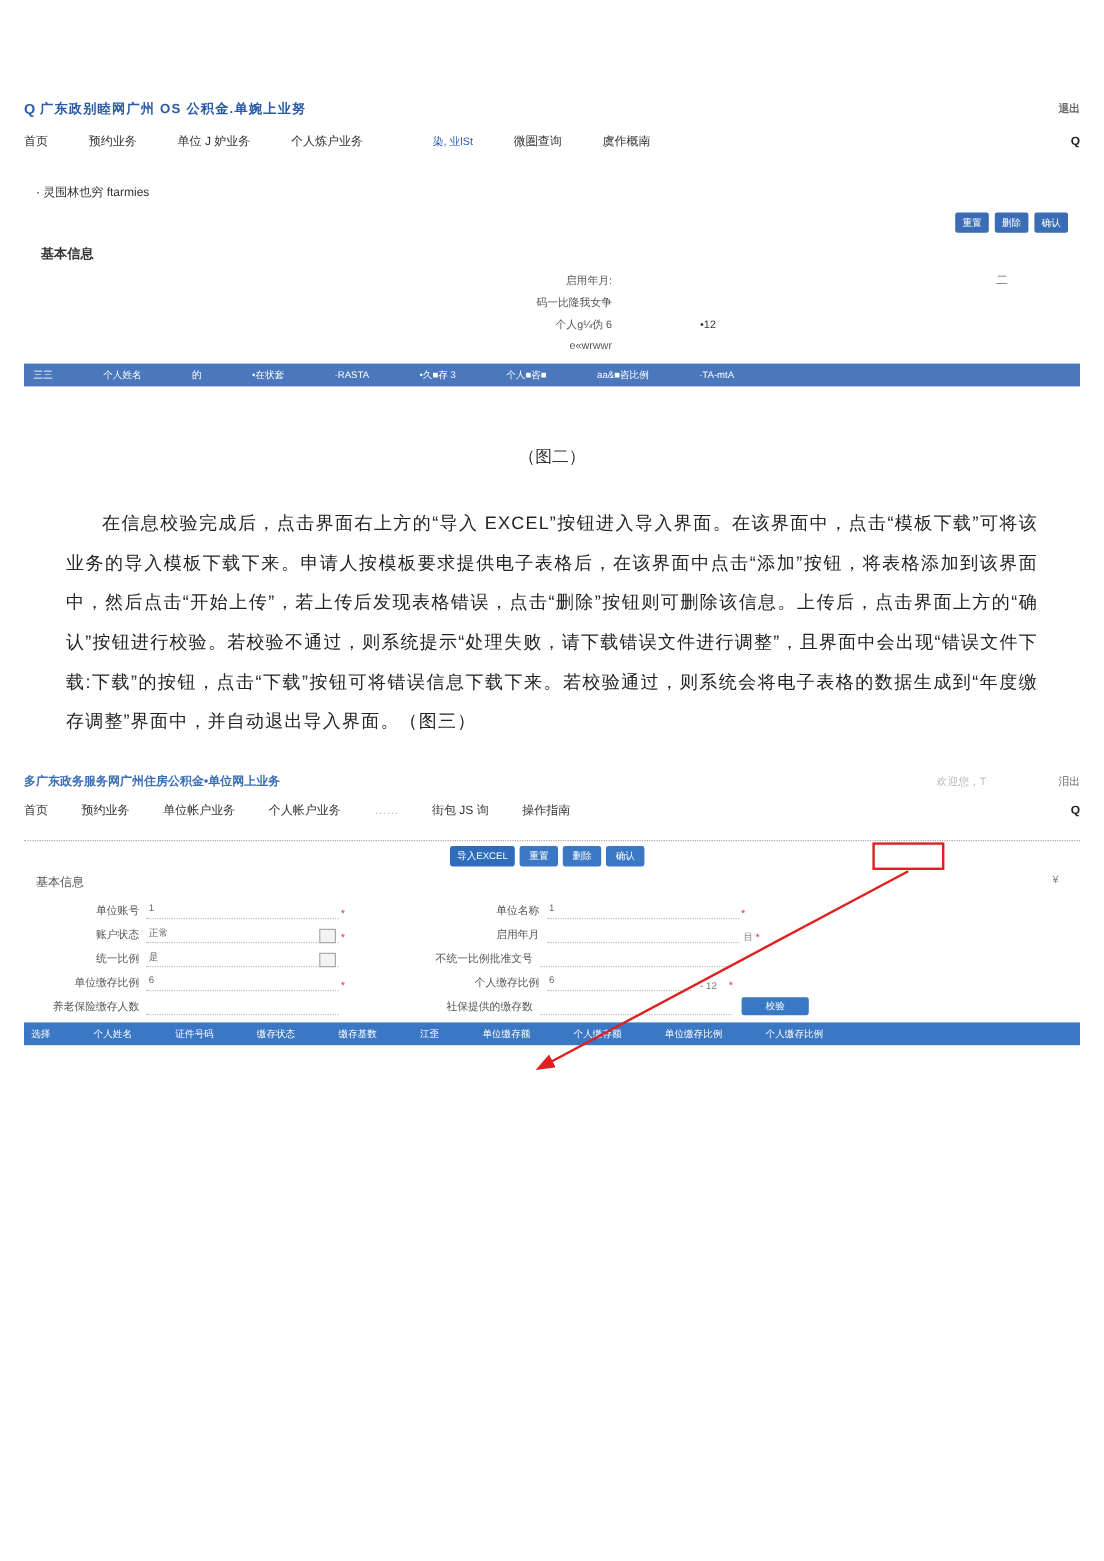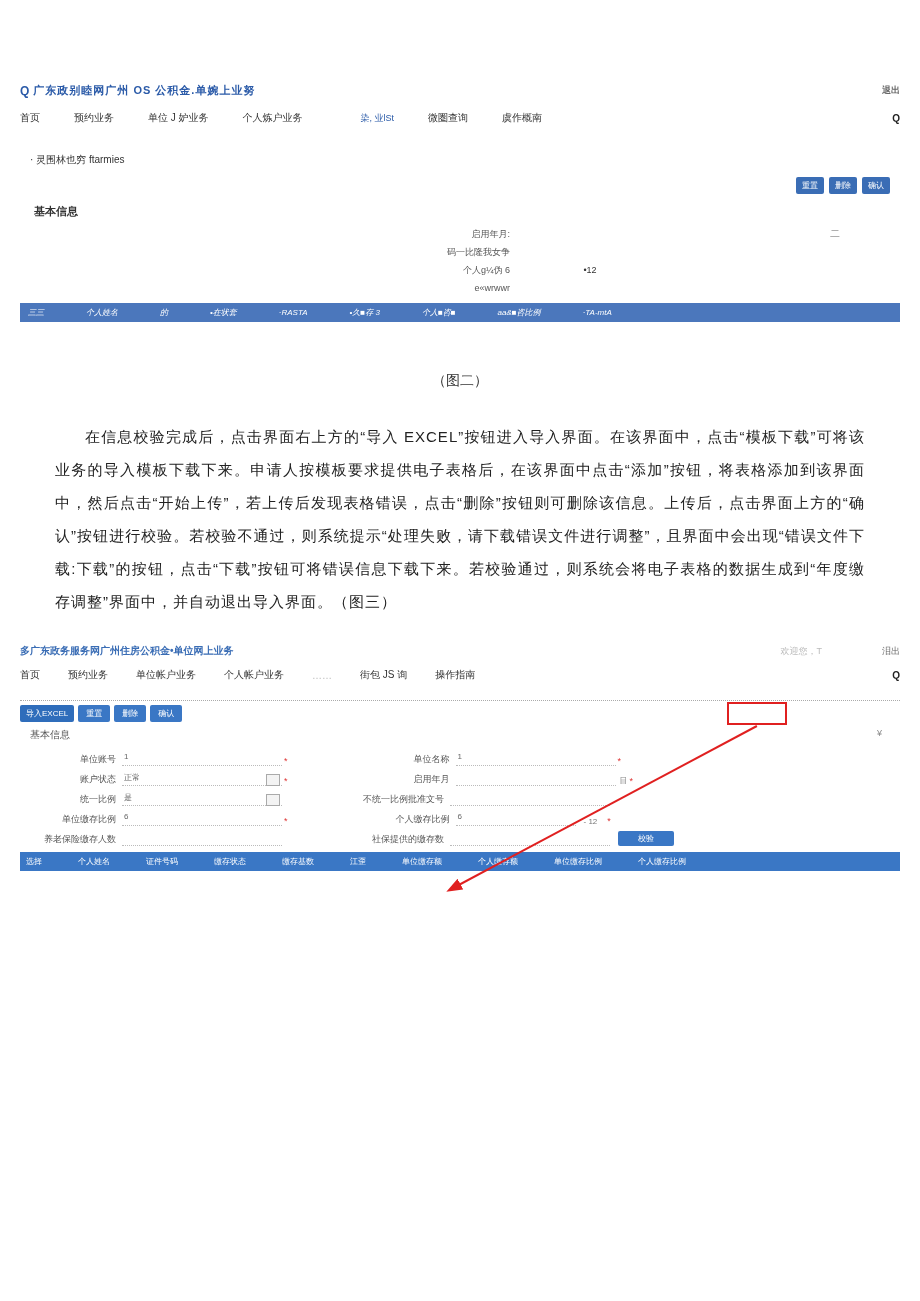--- a/index.html
+++ b/index.html
@@ -17,40 +17,40 @@
   .nav1 .searchQ { margin-left: auto; font-weight: bold; color: #222; }
   .bullet { font-size: 10px; color: #333; margin: 18px 0 10px 10px; }
   .btnrow { display: flex; gap: 5px; justify-content: flex-end; margin: 8px 10px 6px 0; }
   .btn-sm { background: #3a6db5; color: #fff; font-size: 8px; padding: 3px 6px; border-radius: 2px; }
   .section-h { font-size: 11px; font-weight: bold; margin: 10px 0 6px 14px; }
   .info-rows { font-size: 9px; color: #333; }
   .info-row { display: flex; align-items: center; height: 18px; }
   .info-row .lbl { width: 500px; text-align: right; padding-right: 10px; color: #555; }
   .info-row .val { width: 140px; color: #333; text-align: center; }
   .info-row .rt { margin-left: auto; margin-right: 60px; font-size: 10px; color: #666; }
-  .bluebar { background: #4b77bc; color: #fff; font-size: 8px; padding: 4px 8px; display: flex; gap: 42px; align-items: center; margin-top: 6px; font-style: italic; }
+  .bluebar { background: #4b77bc; color: #fff; font-size: 8px; padding: 4px 8px; display: flex; gap: 42px; align-items: center; margin-top: 6px; }
   .bluebar span { white-space: nowrap; }
 
   .caption { text-align: center; font-size: 14px; margin: 50px 0 30px 0; }
 
   
   .body-text { font-size: 15px; line-height: 2.2; text-align: justify; padding: 0 35px; letter-spacing: 1px; color: #222; }
   .body-text p { text-indent: 2em; }
 
   
   .fig3 { margin-top: 26px; position: relative; }
   .fig3 .app-header2 { font-size: 10px; color: #3a6db5; display: flex; align-items: center; }
   .fig3 .app-header2 .blue { color: #3a6db5; font-weight: bold; }
   .fig3 .welcome { margin-left: auto; color: #bbb; font-size: 9px; margin-right: 60px; }
   .fig3 .exit2 { font-size: 9px; color: #666; }
   .nav2 { display: flex; gap: 28px; font-size: 10px; color: #333; padding: 10px 0; align-items: center; }
   .nav2 .dots { color: #bbb; }
   .nav2 .searchQ { margin-left: auto; font-weight: bold; color: #222; }
   .dotline { border-top: 1px dotted #aaa; margin: 8px 0 4px 0; }
-  .btnrow3 { display: flex; gap: 4px; justify-content: flex-start; margin: 4px 8px 4px 0; position: relative; }
+  .btnrow3 { display: flex; gap: 4px; justify-content: center; margin: 4px 8px 4px 0; position: relative; }
   .btn3 { background: #3a77c5; color: #fff; font-size: 8px; padding: 3px 8px; border-radius: 2px; }
   .btn3.excel { background: #2f6dbb; padding: 3px 6px; }
   .redbox { position: absolute; border: 2px solid #e02020; top: -3px; pointer-events: none; }
   .section-h3 { font-size: 10px; color: #555; margin: 6px 0 4px 10px; }
   .yen { float: right; font-size: 9px; color: #888; margin-right: 18px; }
   .form3 { font-size: 9px; color: #555; padding: 0 10px; }
   .form-row { display: flex; align-items: flex-end; height: 20px; }
   .f-lbl { width: 92px; text-align: right; padding-right: 6px; }
   .f-input { border-bottom: 1px dotted #bbb; height: 14px; min-width: 160px; display: inline-block; padding-left: 2px; color: #666; font-size: 8px; position: relative; }
   .f-star { color: #d33; font-size: 9px; margin-left: 2px; }

